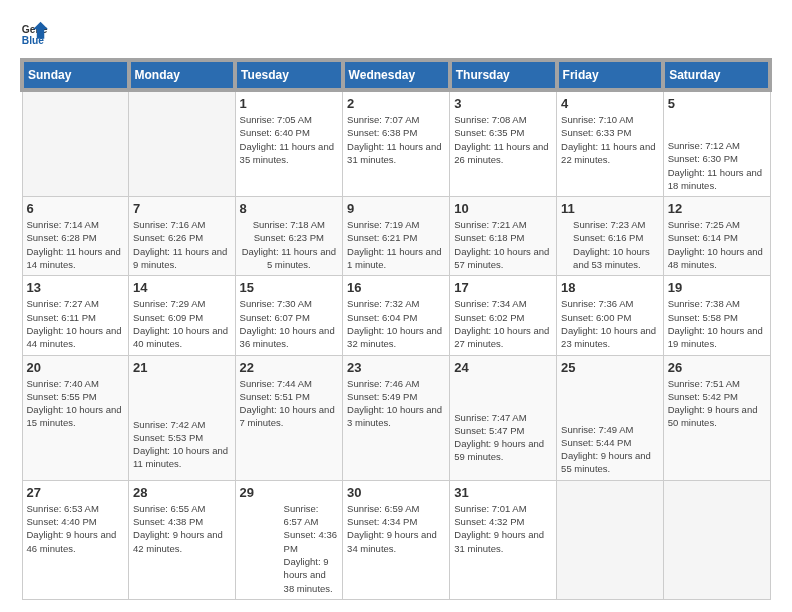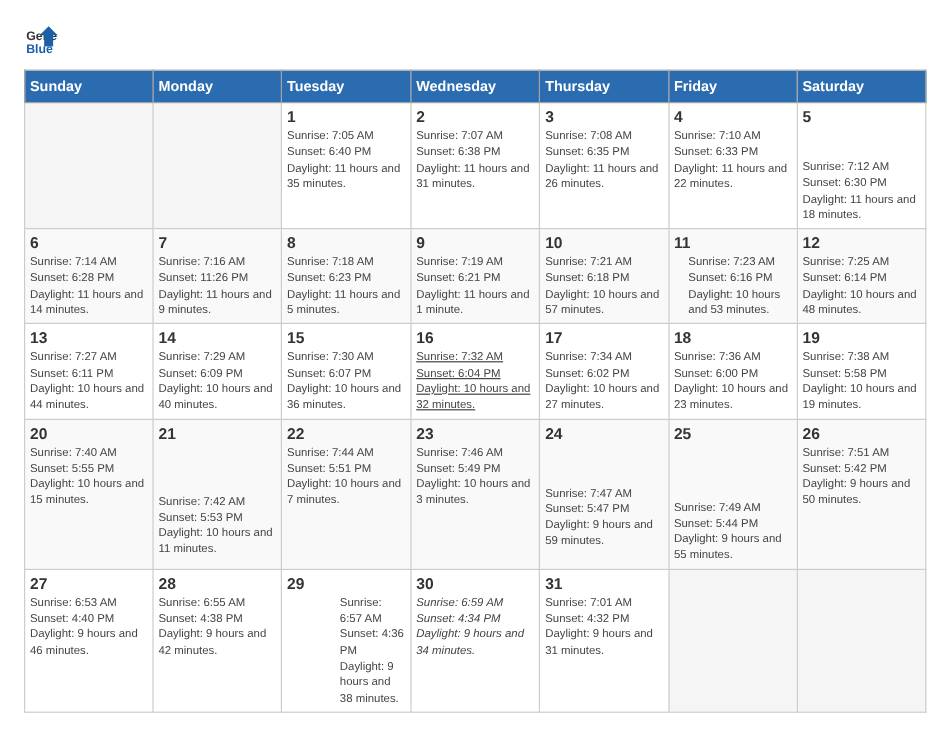--- a/index.html
+++ b/index.html
@@ -41,21 +41,21 @@
       width: 100%;
       border-collapse: collapse;
       font-size: 10px;
     }
     thead tr th {
       background-color: #2b6cb0;
       color: #fff;
       padding: 6px 4px;
       text-align: left;
       font-size: 12px;
-      border: 1px solid #a3a3a3;
+      border: 4px solid #a3a3a3;
     }
     tbody tr td {
       border: 1px solid #ccc;
       vertical-align: top;
       padding: 4px;
       width: 108px;
       min-height: 80px;
       background: #fff;
     }
     tbody tr:nth-child(even) td {
@@ -148,26 +148,26 @@
       <tr>
         <td>
           <span class="day-number">6</span>
           <div class="day-info" style="white-space: pre-line;">Sunrise: 7:14 AM
 Sunset: 6:28 PM
 Daylight: 11 hours and 14 minutes.</div>
         </td>
         <td>
           <span class="day-number">7</span>
           <div class="day-info" style="white-space: pre-line;">Sunrise: 7:16 AM
-Sunset: 11:26 PM
+Sunset: 6:26 PM
 Daylight: 11 hours and 9 minutes.</div>
         </td>
         <td>
           <span class="day-number">8</span>
-          <div class="day-info" style="white-space: pre-line;">Sunrise: 7:18 AM
+          <div class="day-info" style="white-space: pre-line; text-align: center;">Sunrise: 7:18 AM
 Sunset: 6:23 PM
 Daylight: 11 hours and 5 minutes.</div>
         </td>
         <td>
           <span class="day-number">9</span>
           <div class="day-info" style="white-space: pre-line;">Sunrise: 7:19 AM
 Sunset: 6:21 PM
 Daylight: 11 hours and 1 minute.</div>
         </td>
         <td>
@@ -203,21 +203,21 @@
 Daylight: 10 hours and 40 minutes.</div>
         </td>
         <td>
           <span class="day-number">15</span>
           <div class="day-info" style="white-space: pre-line;">Sunrise: 7:30 AM
 Sunset: 6:07 PM
 Daylight: 10 hours and 36 minutes.</div>
         </td>
         <td>
           <span class="day-number">16</span>
-          <div class="day-info" style="white-space: pre-line; text-decoration: underline;">Sunrise: 7:32 AM
+          <div class="day-info" style="white-space: pre-line;">Sunrise: 7:32 AM
 Sunset: 6:04 PM
 Daylight: 10 hours and 32 minutes.</div>
         </td>
         <td>
           <span class="day-number">17</span>
           <div class="day-info" style="white-space: pre-line;">Sunrise: 7:34 AM
 Sunset: 6:02 PM
 Daylight: 10 hours and 27 minutes.</div>
         </td>
         <td>
@@ -291,21 +291,21 @@
 Daylight: 9 hours and 42 minutes.</div>
         </td>
         <td>
           <span class="day-number">29</span>
           <div class="day-info" style="white-space: pre-line; margin-left: 44px;">Sunrise: 6:57 AM
 Sunset: 4:36 PM
 Daylight: 9 hours and 38 minutes.</div>
         </td>
         <td>
           <span class="day-number">30</span>
-          <div class="day-info" style="white-space: pre-line; font-style: italic;">Sunrise: 6:59 AM
+          <div class="day-info" style="white-space: pre-line;">Sunrise: 6:59 AM
 Sunset: 4:34 PM
 Daylight: 9 hours and 34 minutes.</div>
         </td>
         <td>
           <span class="day-number">31</span>
           <div class="day-info" style="white-space: pre-line;">Sunrise: 7:01 AM
 Sunset: 4:32 PM
 Daylight: 9 hours and 31 minutes.</div>
         </td>
         <td class="empty"></td>

